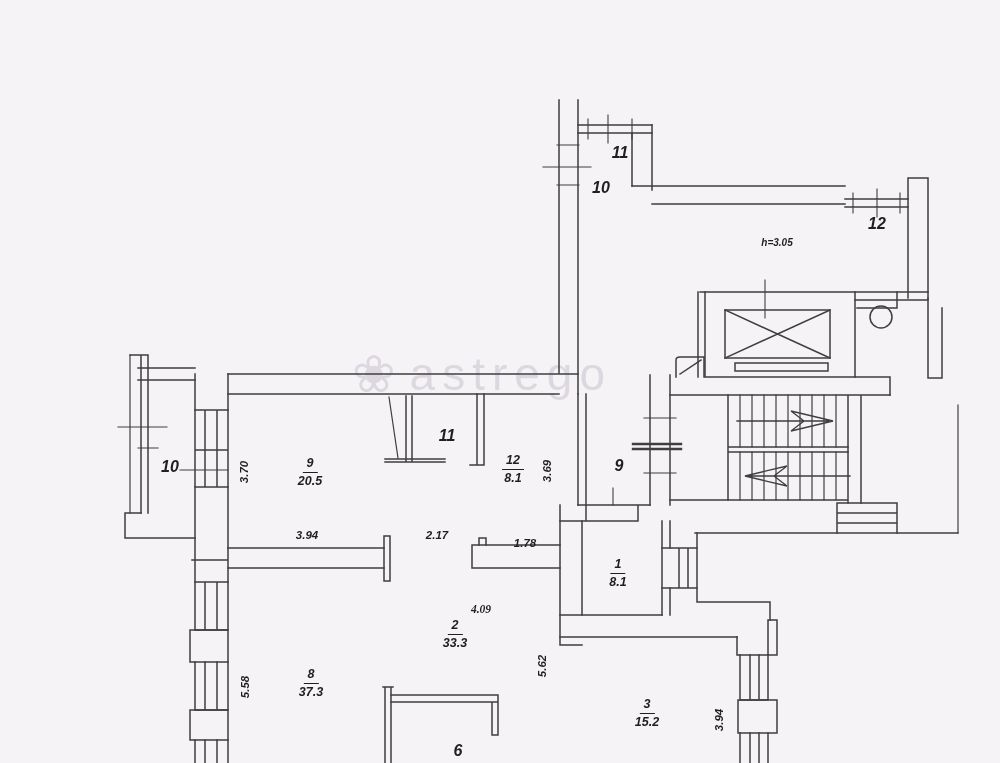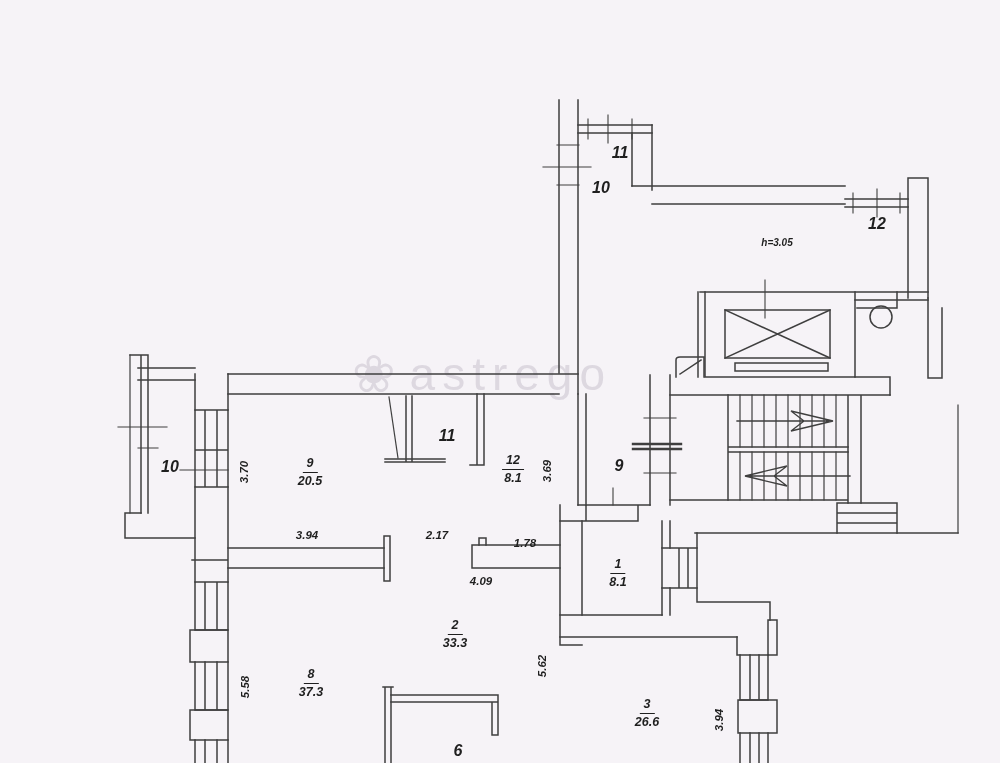--- a/index.html
+++ b/index.html
@@ -163,40 +163,40 @@
     <div class="num">12</div>
     <div class="den">8.1</div>
   </div>
   <div class="lbl dim rot" style="left:548px;top:471px;">3.69</div>
 
   <div class="lbl zone" style="left:619px;top:466px;">9</div>
 
   <div class="lbl dim" style="left:307px;top:536px;">3.94</div>
   <div class="lbl dim" style="left:437px;top:536px;text-align:center;">2.17</div>
   <div class="lbl dim" style="left:525px;top:536px;margin-top:8px;">1.78</div>
-  <div class="lbl dim" style="left:481px;top:582px;">4.09</div>
+  <div class="lbl dim" style="left:481px;top:610px;font-family:Liberation Serif, serif;">4.09</div>
 
   <div class="lbl frac" style="left:618px;top:573px;">
     <div class="num">1</div>
     <div class="den">8.1</div>
   </div>
 
   <div class="lbl frac" style="left:455px;top:634px;">
     <div class="num">2</div>
     <div class="den">33.3</div>
   </div>
   <div class="lbl dim rot" style="left:543px;top:666px;">5.62</div>
 
   <div class="lbl frac" style="left:311px;top:683px;">
     <div class="num">8</div>
     <div class="den">37.3</div>
   </div>
   <div class="lbl dim rot" style="left:246px;top:687px;">5.58</div>
 
   <div class="lbl frac" style="left:647px;top:713px;">
     <div class="num">3</div>
-    <div class="den">26.6</div>
+    <div class="den">15.2</div>
   </div>
   <div class="lbl dim rot" style="left:720px;top:720px;">3.94</div>
 
   <div class="lbl zone" style="left:458px;top:751px;">6</div>
 
 </div>
 
 </body></html>

